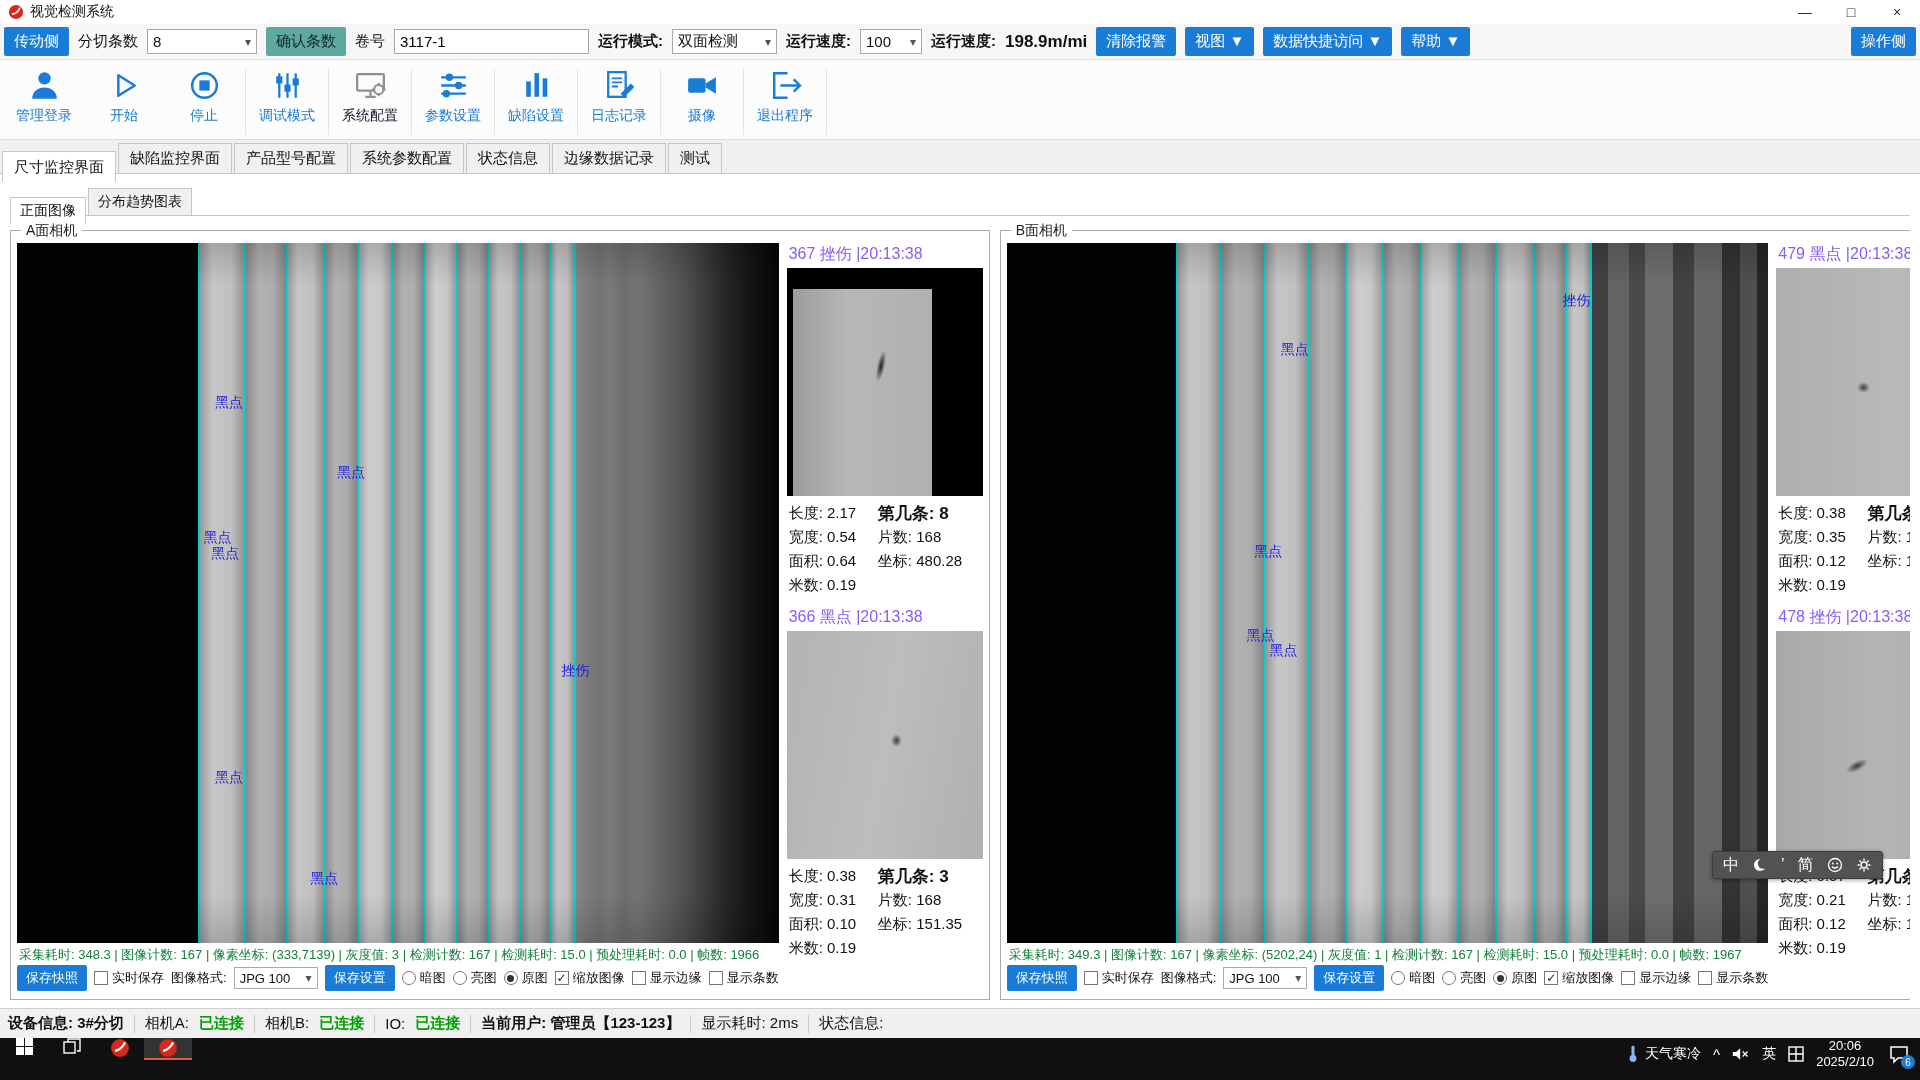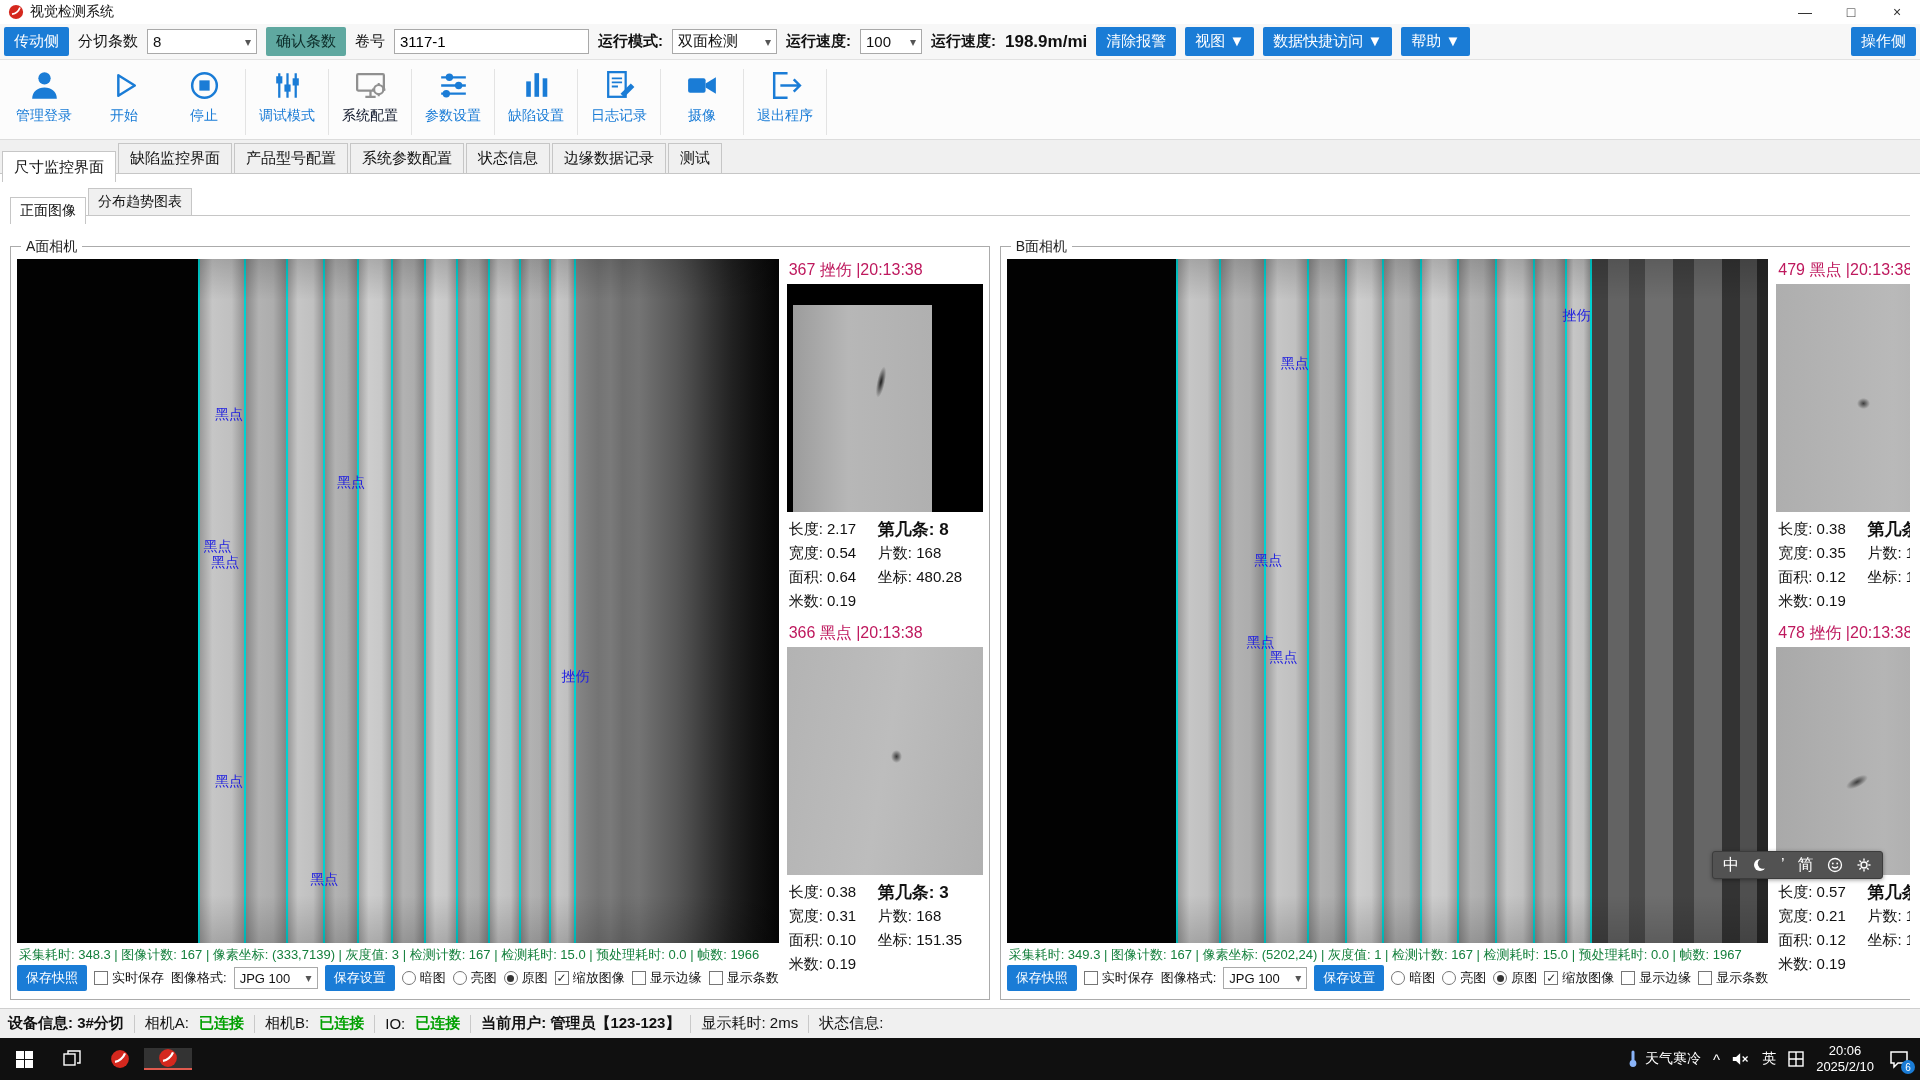--- a/index.html
+++ b/index.html
@@ -35,21 +35,21 @@
   .tool { width:80px; display:flex; flex-direction:column; align-items:center; gap:3px; color:#1a7cd6; font-size:14px; cursor:pointer; padding-top:2px; }
   .tool svg { width:37px; height:37px; }
   .vsep { width:1px; align-self:stretch; background:#e3e3e3; margin:4px 1px; }
 
   
   .maintabs { height:34px; background:#f0f0f0; display:flex; align-items:flex-end; padding:4px 2px 0 2px; border-bottom:1px solid #c6c6c6; flex:0 0 auto; }
   .tab { border:1px solid #c6c6c6; border-bottom:none; background:#f0f0f0; padding:5px 11px; margin-right:2px; font-size:15px; cursor:pointer; white-space:nowrap; }
   .tab.active { background:#fff; position:relative; top:9px; padding-top:6px; }
 
   .page { flex:1 1 auto; background:#fff; display:flex; flex-direction:column; padding:12px 10px 0 10px; overflow:hidden; }
-  .subtabs { height:30px; display:flex; align-items:flex-end; border-bottom:1px solid #c6c6c6; margin-bottom:22px; flex:0 0 auto; }
+  .subtabs { height:30px; display:flex; align-items:flex-end; border-bottom:1px solid #c6c6c6; margin-bottom:6px; flex:0 0 auto; }
   .subtabs .tab { font-size:14px; padding:4px 9px; }
   .subtabs .tab.active { background:#fff; }
 
   
   .panels { flex:1 1 auto; display:flex; gap:10px; padding:8px 0 8px 0; overflow:hidden; }
   .panel { flex:1 1 0; border:1px solid #ababab; position:relative; padding:12px 6px 6px 6px; background:#fff; }
   .panel-title { position:absolute; top:-9px; left:10px; background:#fff; padding:0 5px; font-size:14px; color:#222; }
   .panel-body { display:flex; gap:8px; height:100%; }
   .cam-col { flex:1 1 auto; display:flex; flex-direction:column; min-width:0; }
 
@@ -77,21 +77,21 @@
   .select.sm { height:22px; font-size:13px; gap:5px; }
   .chk, .rad { display:flex; align-items:center; gap:4px; cursor:pointer; }
   .box { width:14px; height:14px; border:1px solid #767676; background:#fff; display:inline-flex; align-items:center; justify-content:center; font-size:12px; color:#222; }
   .box.checked::after { content:"✓"; line-height:1; }
   .rbox { width:14px; height:14px; border:1px solid #767676; background:#fff; border-radius:50%; display:inline-flex; align-items:center; justify-content:center; }
   .rbox.sel::after { content:""; width:7px; height:7px; border-radius:50%; background:#333; }
 
   
   .card-col { flex:0 0 196px; display:flex; flex-direction:column; gap:10px; overflow:hidden; }
   .dcard { display:flex; flex-direction:column; }
-  .dhead { color:#be185d; font-size:16px; padding:1px 0 3px 2px; white-space:nowrap; }
+  .dhead { color:#8b5cf6; font-size:16px; padding:1px 0 3px 2px; white-space:nowrap; }
   .thumb { height:228px; position:relative; overflow:hidden; background:#0a0a0a; flex:0 0 auto; }
   .thumb-a1 { background:#000; }
   .thumb-a1::before { content:""; position:absolute; left:3%; top:9%; right:26%; bottom:0;
       background:linear-gradient(90deg,#9c9c9c,#b7b7b7 40%,#b0b0b0); }
   .thumb-a1::after { content:""; position:absolute; left:46%; top:36%; width:8px; height:32px;
       background:radial-gradient(closest-side,#1c1c1c,rgba(28,28,28,0)); transform:rotate(12deg); }
   .thumb-a2 { background:linear-gradient(100deg,#b3b3b3,#bdbdbd 50%,#b0b0b0); }
   .thumb-a2::after { content:""; position:absolute; left:53%; top:45%; width:11px; height:13px;
       background:radial-gradient(closest-side,#3a3a3a,rgba(58,58,58,0)); }
   .thumb-b1 { background:linear-gradient(90deg,#aeaeae,#b9b9b9 60%,#ababab); }
@@ -104,21 +104,21 @@
   .drows span { height:22px; display:flex; align-items:center; white-space:nowrap; }
   .drows .big { font-size:17px; font-weight:bold; }
 
   
   .statusbar { height:30px; background:#f0f0f0; border-top:1px solid #cfcfcf; display:flex; align-items:center; gap:10px; padding:0 8px; font-size:15px; flex:0 0 auto; white-space:nowrap; }
   .statusbar .sep { width:1px; height:18px; background:#c9c9c9; }
   .green { color:#00a000; font-weight:bold; }
   .bold { font-weight:bold; }
 
   
-  .taskbar { height:42px; background:#101010; display:flex; align-items:center; color:#fff; flex:0 0 auto; }
+  .taskbar { height:42px; background:#101010; display:flex; align-items:flex-start; color:#fff; flex:0 0 auto; }
   .tb-btn { width:48px; display:flex; align-items:center; justify-content:center; cursor:pointer; }
   .tb-btn.active-app { background:#333; border-bottom:2px solid #e05a4e; }
   .tray { margin-left:auto; display:flex; align-items:center; gap:12px; padding-right:8px; font-size:14px; }
   .tray .item { display:flex; align-items:center; gap:5px; cursor:pointer; }
   .clock { text-align:center; font-size:13px; line-height:1.25; }
   .badge-wrap { position:relative; width:26px; height:26px; display:flex; align-items:center; justify-content:center; }
   .badge { position:absolute; right:-3px; bottom:-2px; background:#1a7cd6; color:#fff; font-size:10px; width:14px; height:14px; border-radius:50%; display:flex; align-items:center; justify-content:center; }
 
   
   .imebar { position:absolute; left:1712px; top:851px; z-index:50; height:28px; background:#525252; border:1px solid #3c3c3c; border-radius:3px; box-shadow:0 1px 4px rgba(0,0,0,.4); display:flex; align-items:center; gap:13px; padding:0 10px; color:#fff; font-size:16px; cursor:pointer; }

